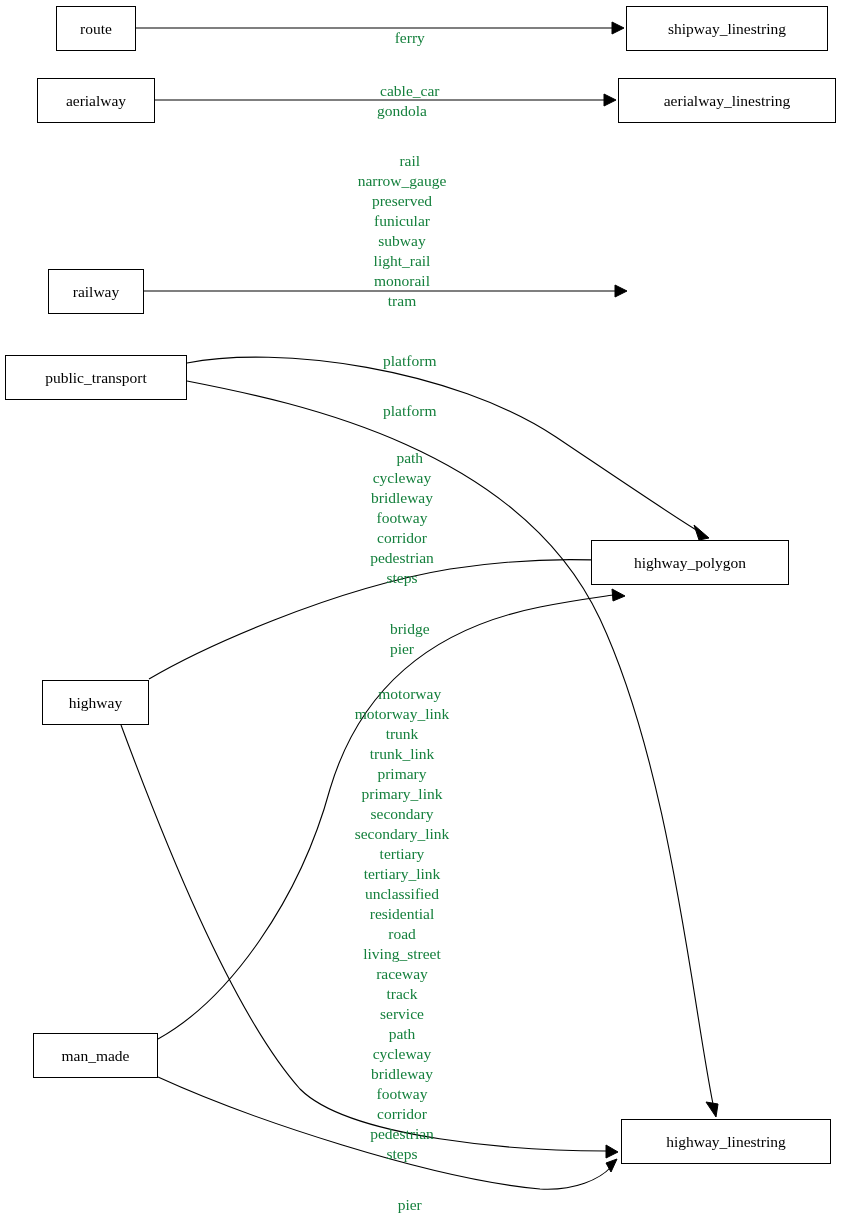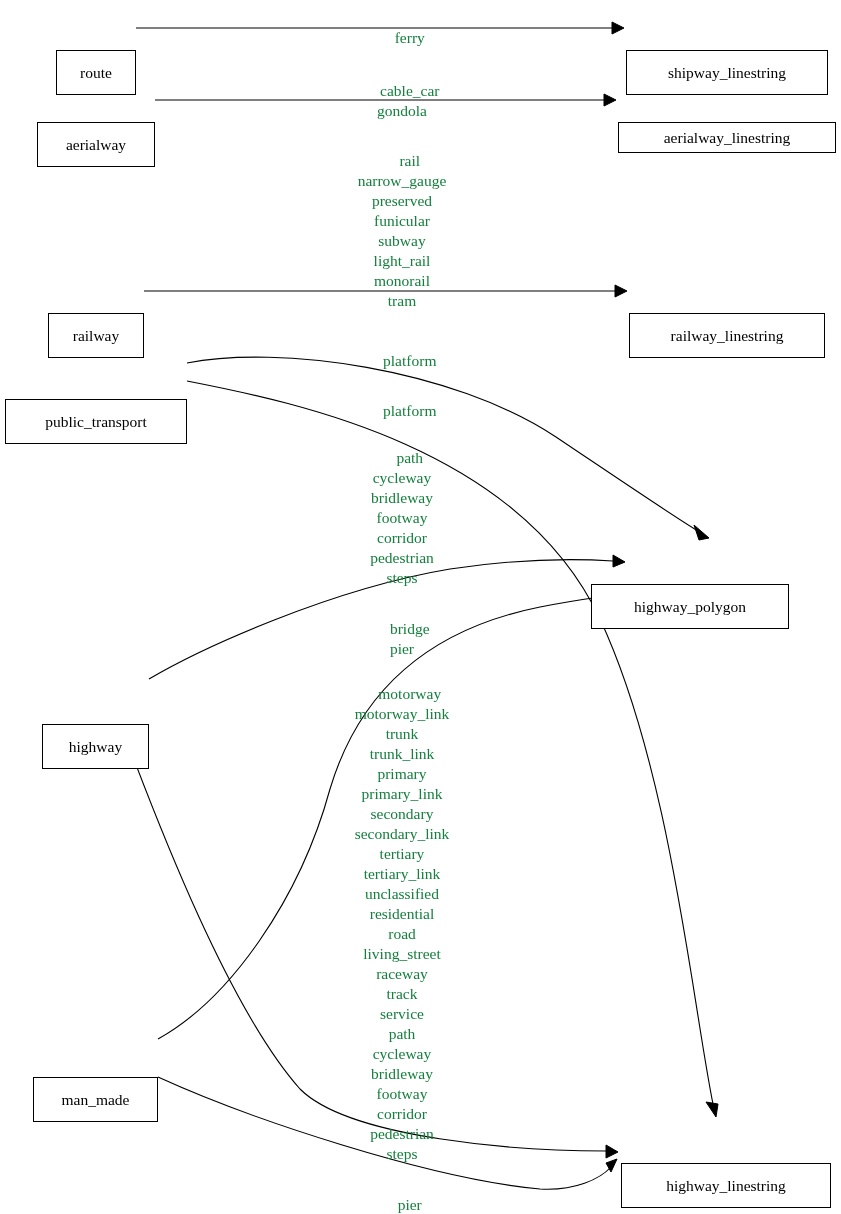--- a/index.html
+++ b/index.html
@@ -19,21 +19,20 @@
     position: absolute;
     border: 1px solid #000000;
     background: #ffffff;
     box-sizing: border-box;
     display: flex;
     align-items: center;
     justify-content: center;
     font-size: 15.5px;
     color: #000000;
     white-space: nowrap;
-    margin-top: 44px;
   }
   .edge-label {
     position: absolute;
     font-size: 15.5px;
     color: #15803d;
     text-align: center;
     white-space: pre;
     line-height: 20px;
   }
   svg.wires {
@@ -93,28 +92,25 @@
 
   <div class="node" style="left:56px;top:6px;width:80px;height:45px;">
     <span>route</span>
   </div>
   <div class="node" style="left:626px;top:6px;width:202px;height:45px;">
     <span>shipway_linestring</span>
   </div>
   <div class="node" style="left:37px;top:78px;width:118px;height:45px;">
     <span>aerialway</span>
   </div>
-  <div class="node" style="left:618px;top:78px;width:218px;height:31px;">
+  <div class="node" style="left:618px;top:78px;width:218px;height:45px;">
     <span>aerialway_linestring</span>
   </div>
   <div class="node" style="left:48px;top:269px;width:96px;height:45px;justify-content:center;">
     <span>railway</span>
-  </div>
-  <div class="node" style="left:629px;top:269px;width:196px;height:45px;">
-    <span>railway_linestring</span>
   </div>
   <div class="node" style="left:5px;top:355px;width:182px;height:45px;">
     <span>public_transport</span>
   </div>
   <div class="node" style="left:591px;top:540px;width:198px;height:45px;text-align:center;">
     <span>highway_polygon</span>
   </div>
   <div class="node" style="left:42px;top:680px;width:107px;height:45px;">
     <span>highway</span>
   </div>

